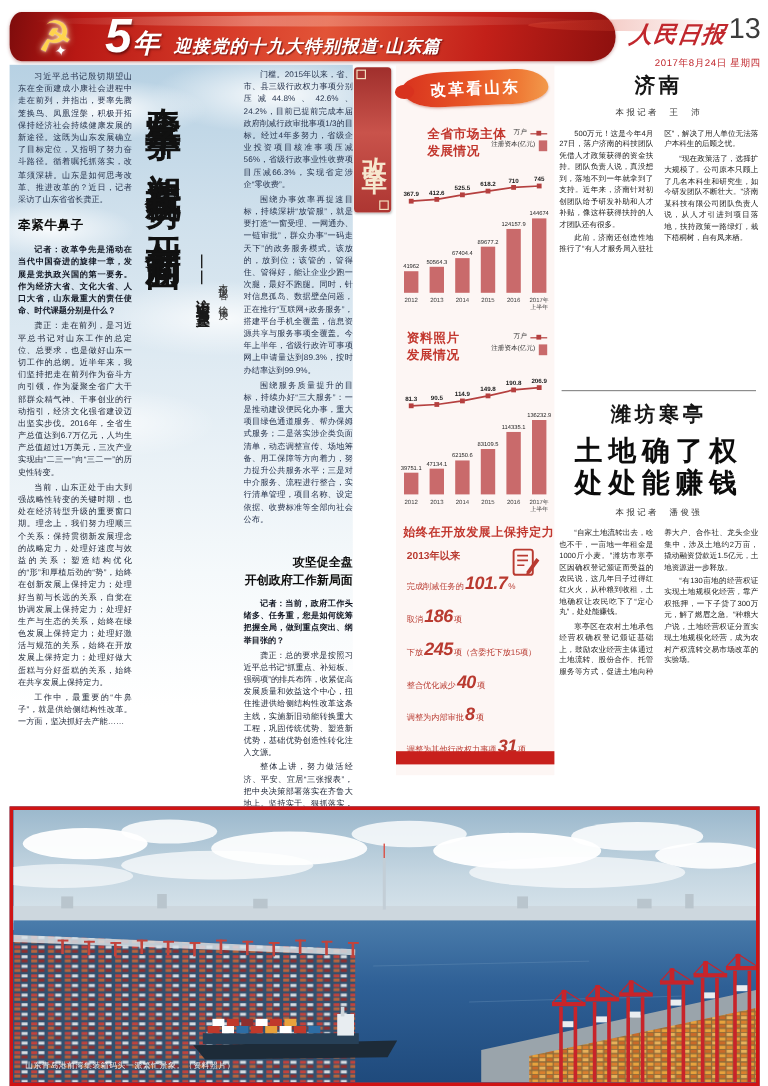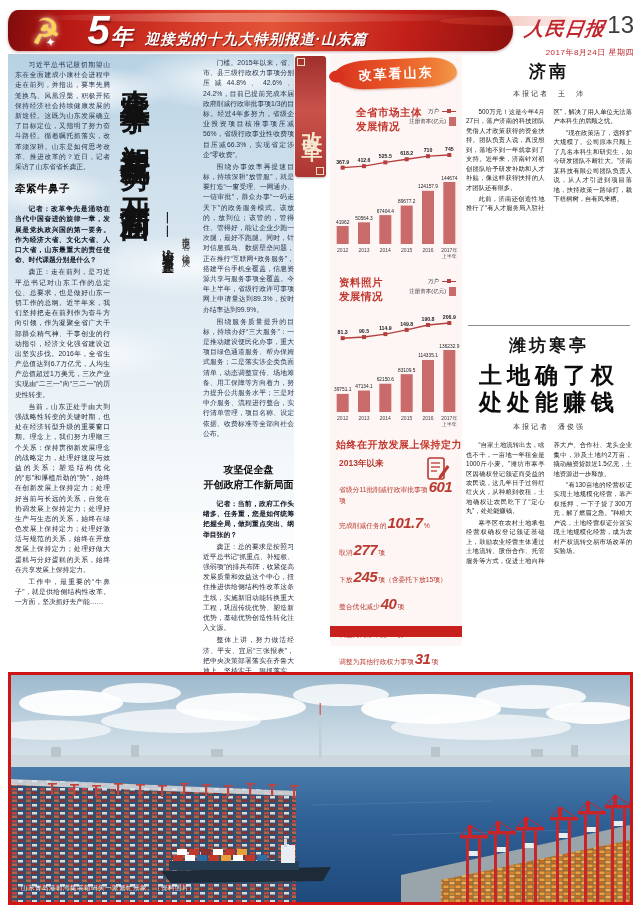--- a/index.html
+++ b/index.html
@@ -53,21 +53,21 @@
   .col-text p.q { font-weight:700; color:#101522; }
   .col-text p.a { color:#1c2435; }
 
   .left-col  { position:absolute; left:15px;  top:60px; width:95px;  height:612px; overflow:hidden; }
   .mid-col   { position:absolute; left:203px; top:58px; width:91px;  height:614px; overflow:hidden; }
 
   .standfirst { margin:9px 0 8px; }
   .standfirst div { font-size:10.5px; font-weight:900; color:#0d0d0d; line-height:1.45;
     font-family:"Liberation Serif","DejaVu Serif",serif; letter-spacing:.5px; text-indent:0; }
 
-  .crosshead { text-align:center; margin:23px 0 7px; }
+  .crosshead { text-align:right; margin:23px 0 7px; }
   .crosshead div { font-size:10px; font-weight:900; color:#0d0d0d; line-height:1.5;
     font-family:"Liberation Serif","DejaVu Serif",serif; }
 
   .v-headline { position:absolute; left:112px; top:66px; height:600px; width:46px;
     writing-mode:vertical-rl; font-family:"Liberation Serif","DejaVu Serif",serif;
     font-size:30px; font-weight:900; color:#111; letter-spacing:4px; line-height:46px; }
   .v-subtitle { position:absolute; left:158px; top:212px; height:300px; width:17px;
     writing-mode:vertical-rl; font-size:11.5px; font-weight:700; color:#1a1a1a; letter-spacing:2px; }
   .v-byline   { position:absolute; left:178px; top:230px; height:160px; width:12px;
     writing-mode:vertical-rl; font-size:8px; color:#333; letter-spacing:2px; }
@@ -302,35 +302,30 @@
       <div class="since">2013年以来</div>
       <svg class="doc-icon" width="26" height="26" viewBox="0 0 26 26">
         <rect x="3" y="2" width="16" height="21" rx="2" fill="none" stroke="#b93a30" stroke-width="1.6"></rect>
         <line x1="6" y1="7" x2="15" y2="7" stroke="#b93a30" stroke-width="1.3"></line>
         <line x1="6" y1="11" x2="15" y2="11" stroke="#b93a30" stroke-width="1.3"></line>
         <line x1="6" y1="15" x2="12" y2="15" stroke="#b93a30" stroke-width="1.3"></line>
         <path d="M14 20 L22 9 L24.5 11 L16.5 22 L13.5 23 Z" fill="#b93a30"></path>
       </svg>
       <div>
 
-          <div class="stat-row">
-            <span class="stat-prefix">省级分11批削减行政审批事项</span>
-            <span class="stat-value">601</span>
-            <span class="stat-suffix">项</span>
-          </div>
 
           <div class="stat-row">
             <span class="stat-prefix">完成削减任务的</span>
             <span class="stat-value">101.7</span>
             <span class="stat-suffix">%</span>
           </div>
 
           <div class="stat-row">
             <span class="stat-prefix">取消</span>
-            <span class="stat-value">277</span>
+            <span class="stat-value">186</span>
             <span class="stat-suffix">项</span>
           </div>
 
           <div class="stat-row">
             <span class="stat-prefix">下放</span>
             <span class="stat-value">245</span>
             <span class="stat-suffix">项（含委托下放15项）</span>
           </div>
 
           <div class="stat-row">

